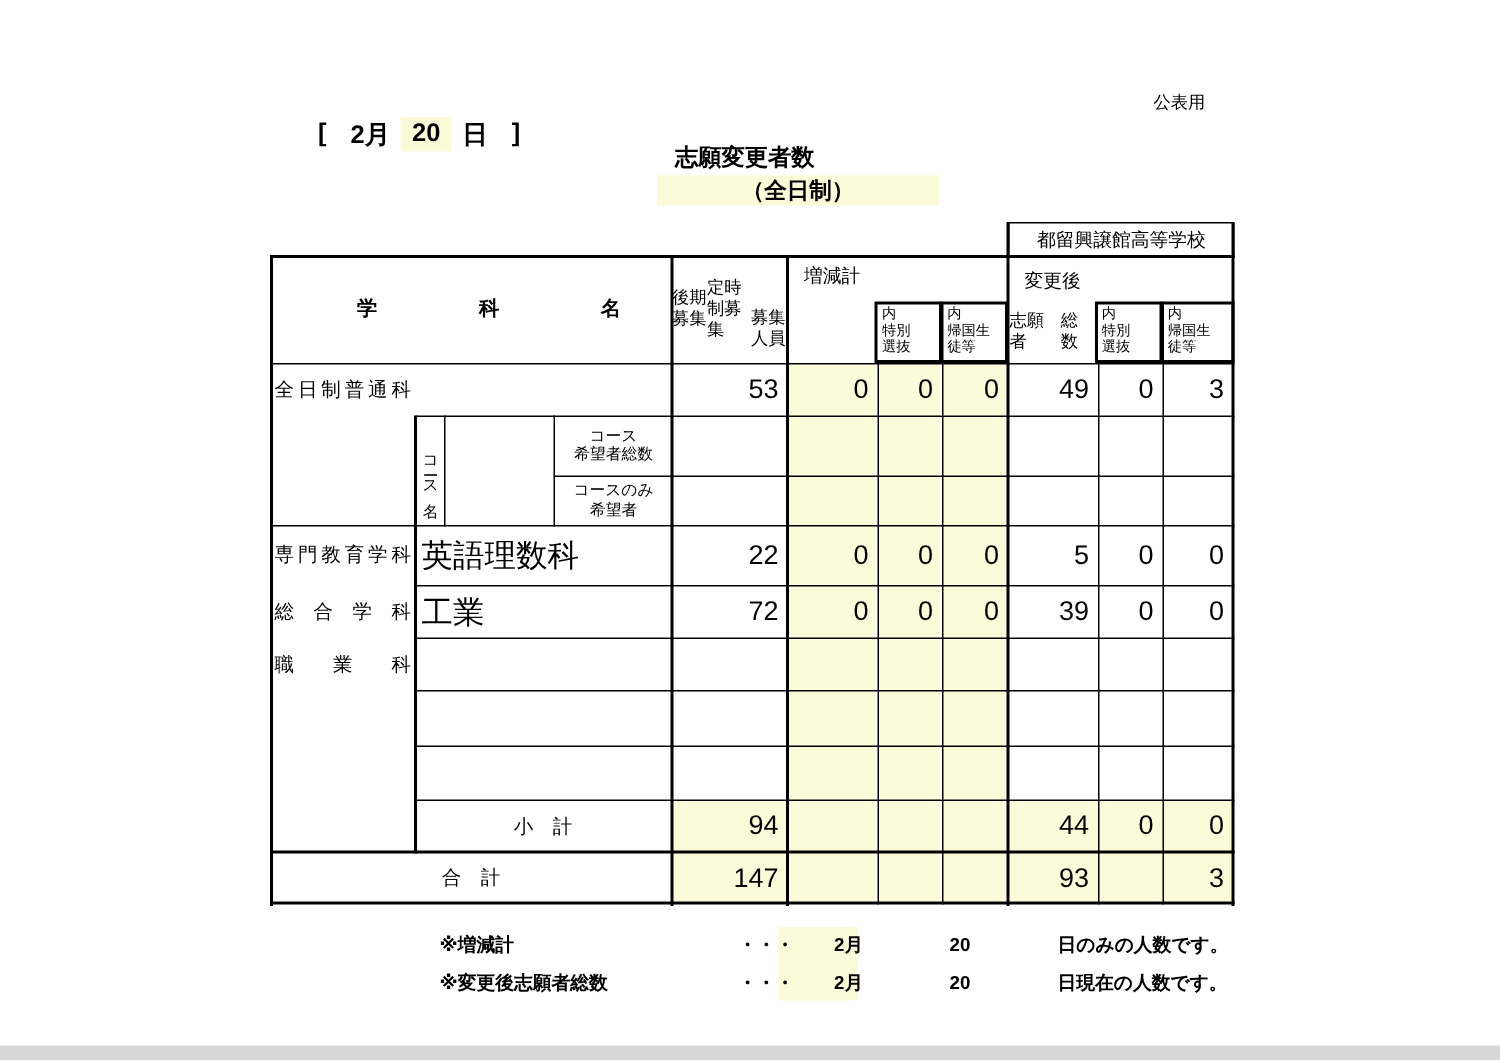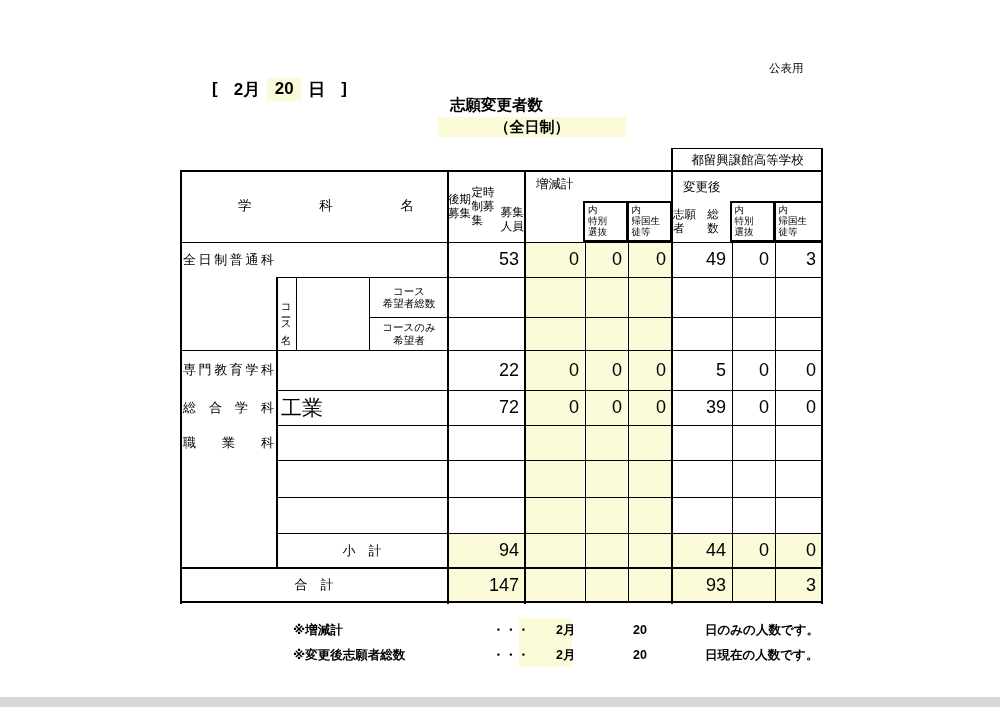--- a/index.html
+++ b/index.html
@@ -38,21 +38,21 @@
 
   .date-banner { left:212px; top:76px; height:26px; display:flex; align-items:center;
                  font-size:17px; font-weight:bold; }
   .d-open{margin-right:16px} .d-month{}
   .d-day{ width:34px; height:23px; margin-left:7px; background:#FBFBD9;
           display:flex; align-items:center; justify-content:center; }
   .d-label{margin-left:7px} .d-close{margin-left:16px}
 
   .hdr-dept { left:181px; top:171px; width:265px; height:70px; display:flex; align-items:center; }
   .hdr-dept > span { display:block; width:100%; padding:0 32px 0 57px;
-                     text-align:justify; text-align-last:justify; font-size:13.5px; }
+                     text-align:justify; text-align-last:justify; font-size:13.5px;font-weight:bold; }
   .hdr-recruit { left:448px; top:171px; width:76px; height:70px; display:flex; 
                  align-items:center; justify-content:center; font-size:11.5px; line-height:14px; }
   .hdr-recruit .gap { margin-top:25px; }
   .hdr-group { font-size:12.5px; }
   .hdr-apptotal { left:673px; top:202px; width:57px; height:39px; display:flex; 
                   align-items:center; justify-content:center; font-size:11.5px; line-height:13.5px; }
 
   .course-col { left:277px; top:277px; width:19px; height:72px; writing-mode:vertical-rl; text-orientation:mixed;
                 display:flex; align-items:center; justify-content:center; font-size:10.5px; letter-spacing:2px; }
   .course-lbl { left:372px; width:74px; display:flex; flex-direction:column; justify-content:center;
@@ -169,20 +169,21 @@
   <div class="abs course-col">コース名</div>
   <div class="abs course-lbl" style="top:278px;height:38px">
     <span>コース</span>
     <span>希望者総数</span>
   </div>
   <div class="abs course-lbl" style="top:318px;height:31px">
     <span>コースのみ</span>
     <span>希望者</span>
   </div>
 
+  <div class="cell bigname r4">英語理数科</div>
   <div class="cell bigname r5">工業</div>
 
   <div class="cell num c4 r1">53</div>
   <div class="cell num c5 r1">0</div>
   <div class="cell num c6 r1">0</div>
   <div class="cell num c7 r1">0</div>
   <div class="cell num c8 r1">49</div>
   <div class="cell num c9 r1">0</div>
   <div class="cell num c10 r1">3</div>
 

